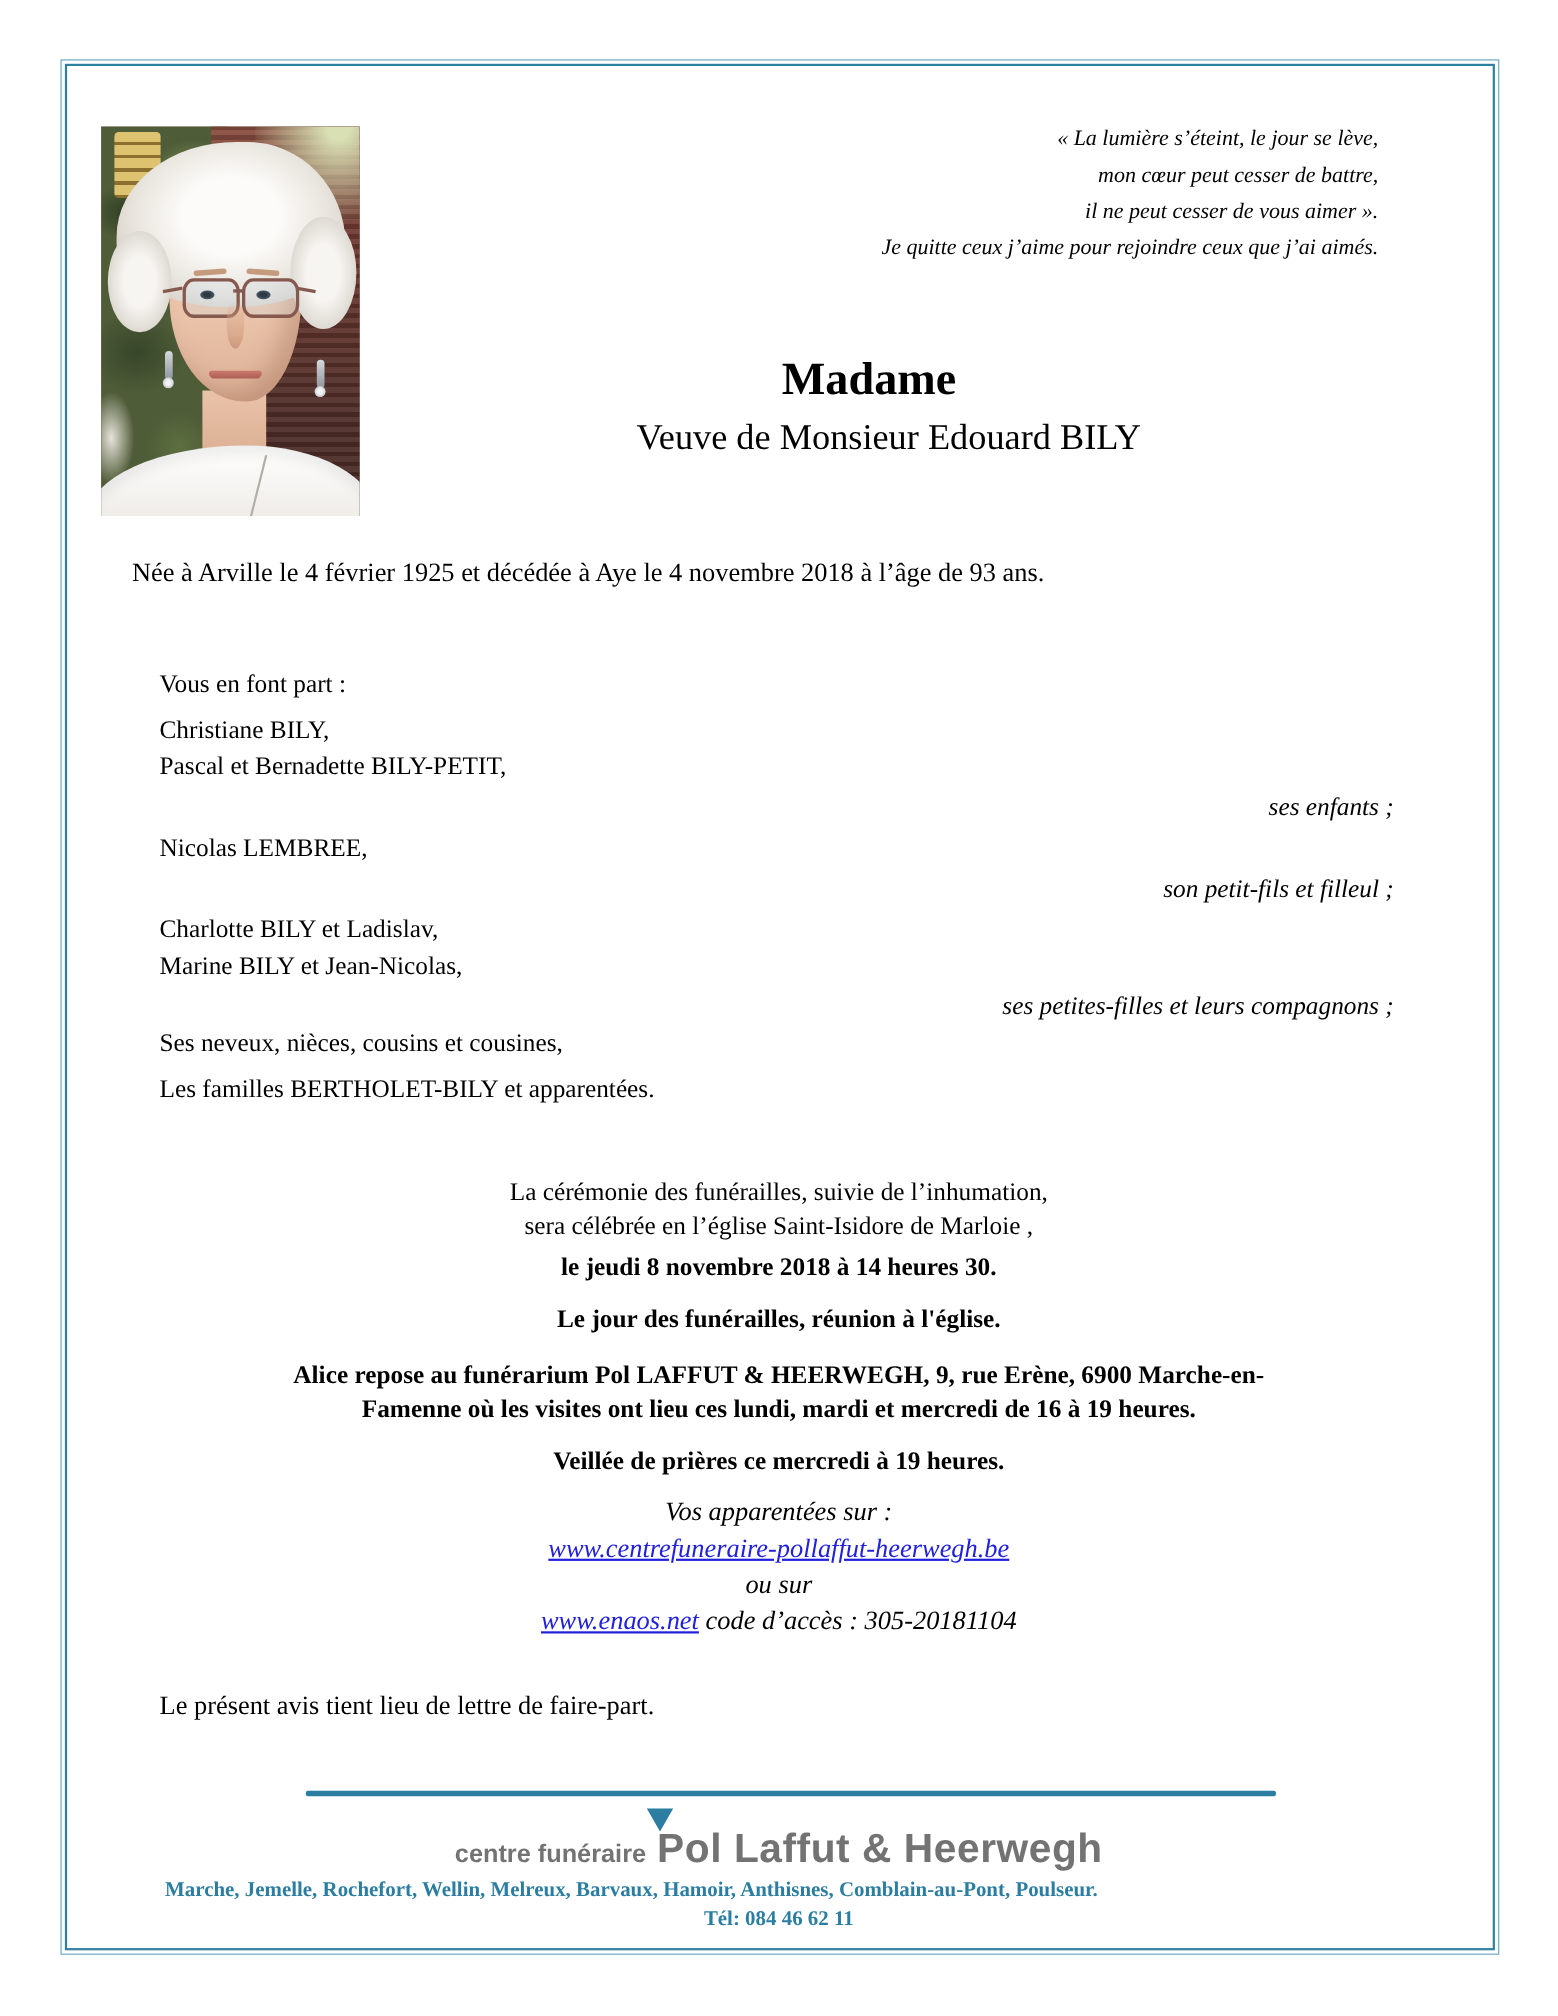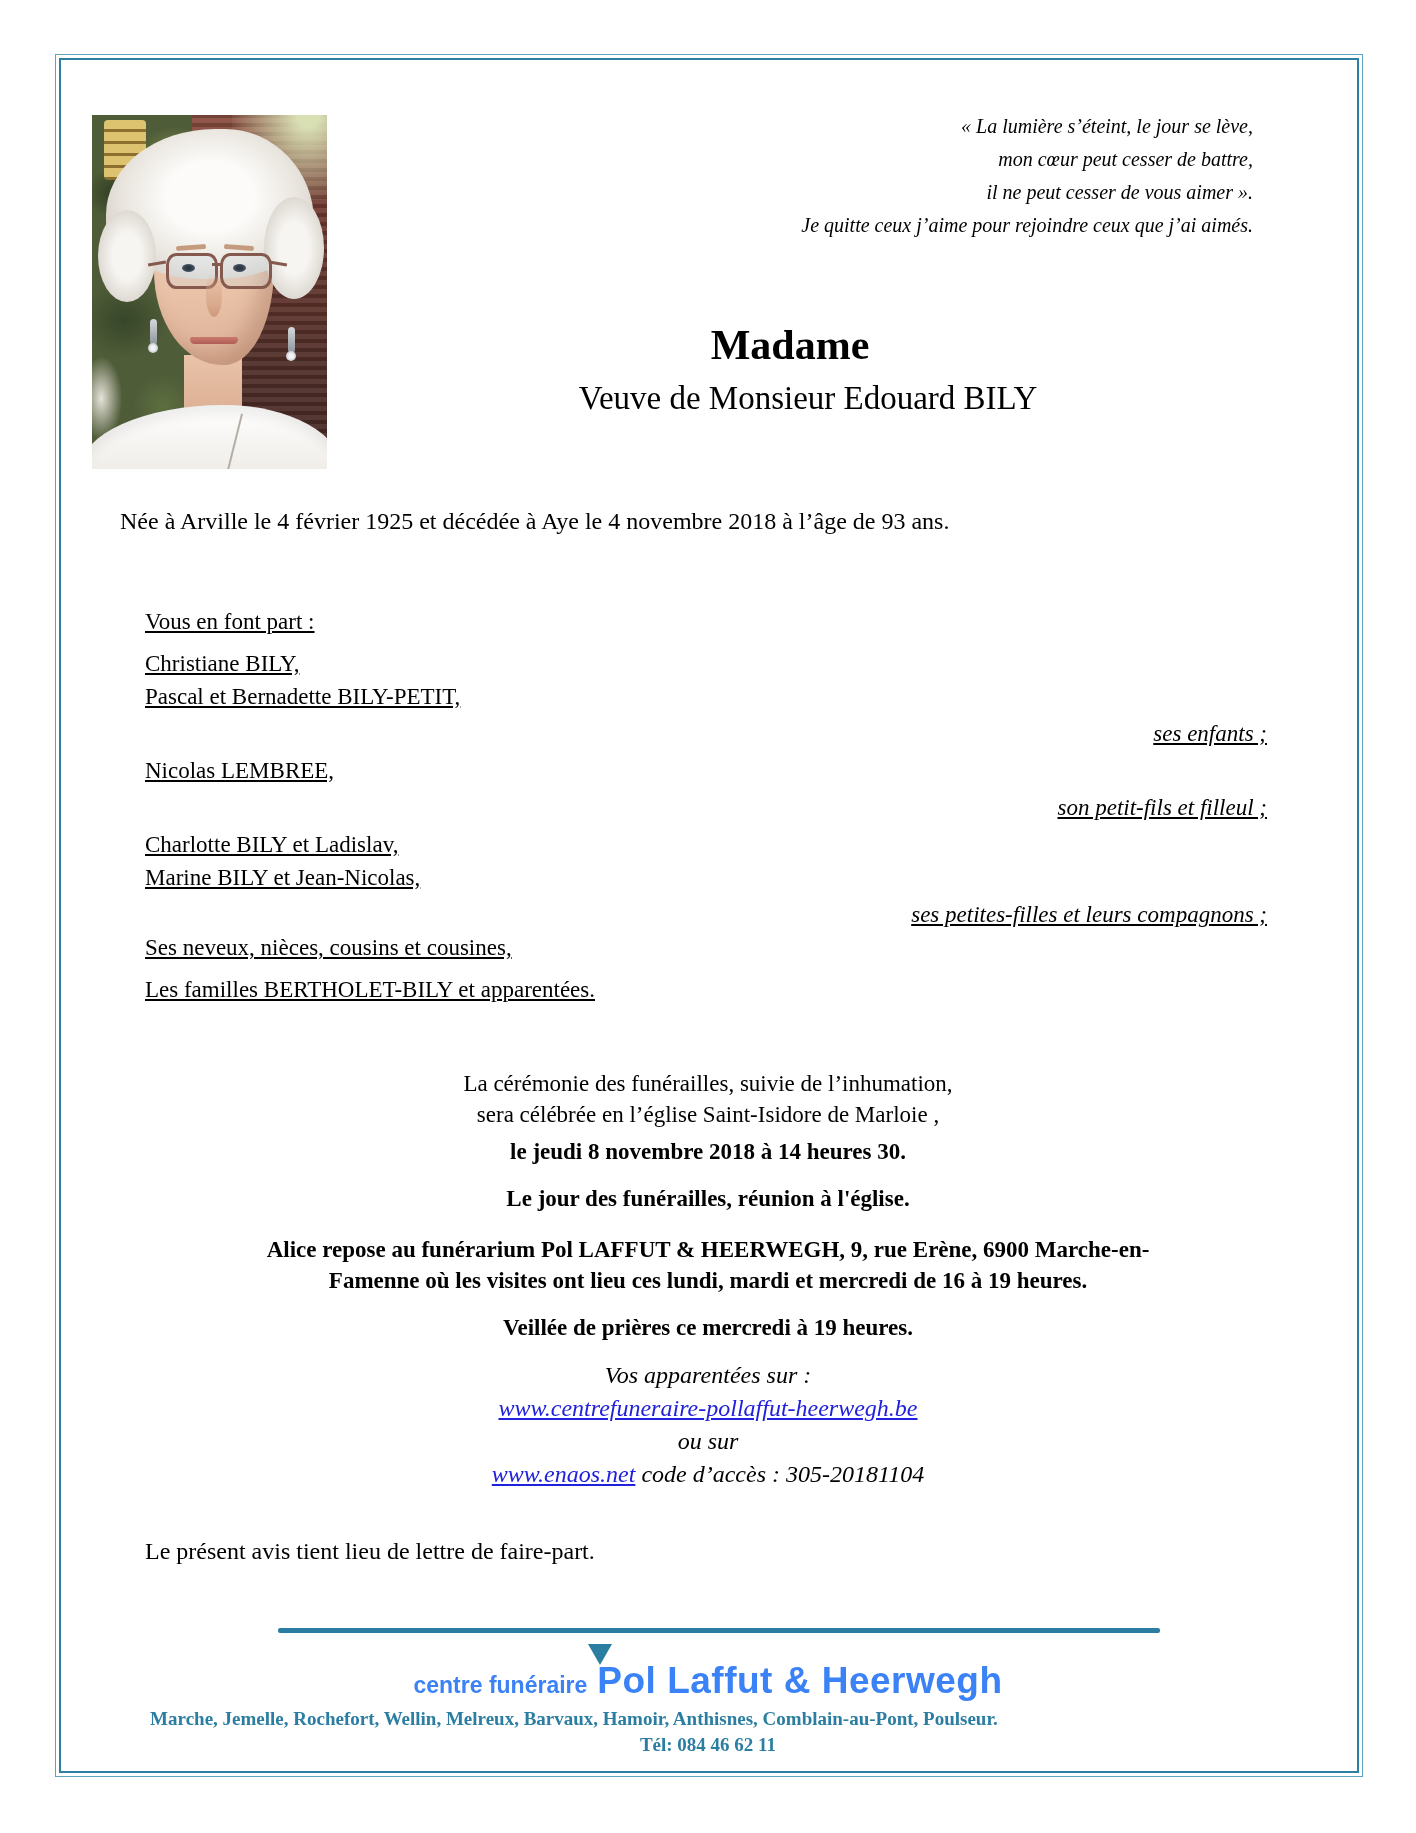--- a/index.html
+++ b/index.html
@@ -67,38 +67,38 @@
 
   
   .quote{position:absolute;top:110px;right:163px;text-align:right;
     font-style:italic;font-size:20px;line-height:33px;}
   .titles{position:absolute;left:327px;top:320px;width:926px;text-align:center;}
   .t1{font-size:42px;font-weight:bold;line-height:50px;}
   .t2{font-size:42px;font-weight:bold;line-height:50px;}
   .t3{font-size:33px;line-height:48px;margin-top:4px;padding-left:36px;}
   .birth{position:absolute;left:120px;top:506px;width:1176px;
     font-size:24px;line-height:30px;}
-  .family{position:absolute;left:145px;top:605px;width:1122px;font-size:23px;line-height:33px;text-decoration:underline;}
+  .family{position:absolute;left:145px;top:605px;width:1122px;font-size:23px;line-height:33px;}
   .family .l{text-align:left;}
   .family .r{text-align:right;font-style:italic;}
   .sp8{margin-top:9px;} .sp4{margin-top:4px;}
   .center-block{position:absolute;left:120px;top:1068px;width:1176px;text-align:center;
     font-size:23px;line-height:31px;}
   .bold{font-weight:bold;}
   .mt6{margin-top:6px;} .mt16{margin-top:16px;} .mt20{margin-top:20px;}
   .cond{font-style:italic;font-size:24px;line-height:33px;}
   .link{color:#2020dd;text-decoration:underline;font-style:italic;cursor:pointer;}
   .notice{position:absolute;left:145px;top:1538px;font-size:24px;}
 
   
   .f-rule{position:absolute;left:278px;top:1628px;width:882px;height:5px;background:#2b7ea1;border-radius:2px;}
   .f-tri{position:absolute;left:588px;top:1644px;width:0;height:0;
     border-left:12px solid transparent;border-right:12px solid transparent;border-top:21px solid #2b7ea1;}
   .brand{position:absolute;left:57px;top:1660px;width:1302px;text-align:center;
-    font-family:"Liberation Sans","DejaVu Sans",sans-serif;color:#3b82f6;}
+    font-family:"Liberation Sans","DejaVu Sans",sans-serif;color:#737373;}
   .brand .pre{font-size:23px;font-weight:600;margin-right:10px;}
   .brand .name{font-size:37px;font-weight:bold;letter-spacing:.5px;}
   .cities{position:absolute;left:57px;top:1708px;width:1034px;text-align:center;
     font-size:19px;font-weight:bold;color:#2b7ea1;}
   .tel{position:absolute;left:57px;top:1734px;width:1302px;text-align:center;
     font-size:19px;font-weight:bold;color:#2b7ea1;}
 </style>
 </head>
 <body>
 

